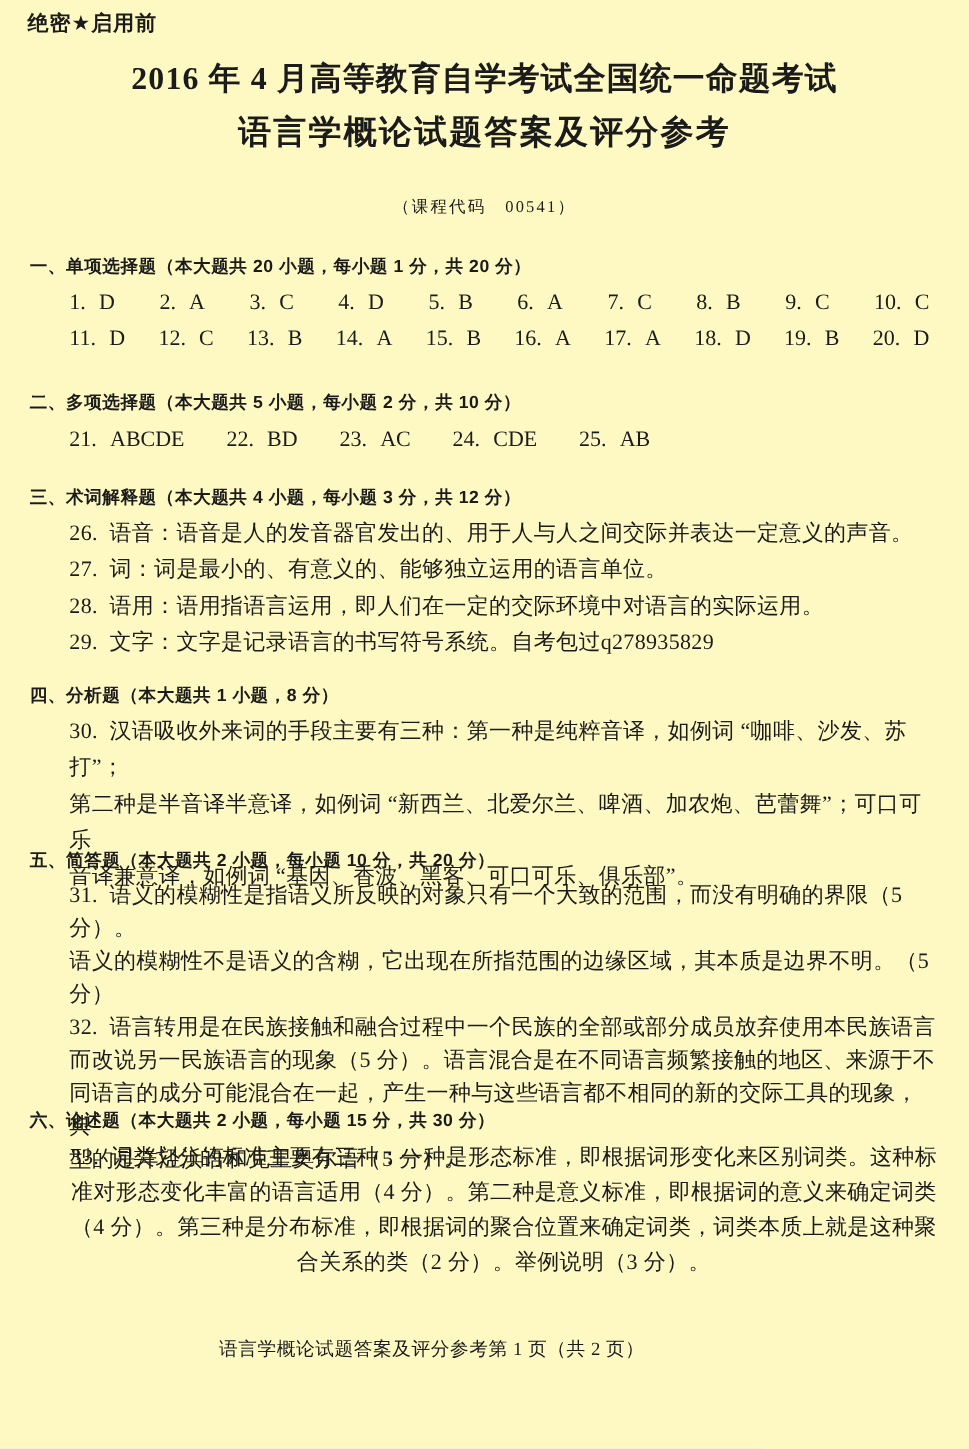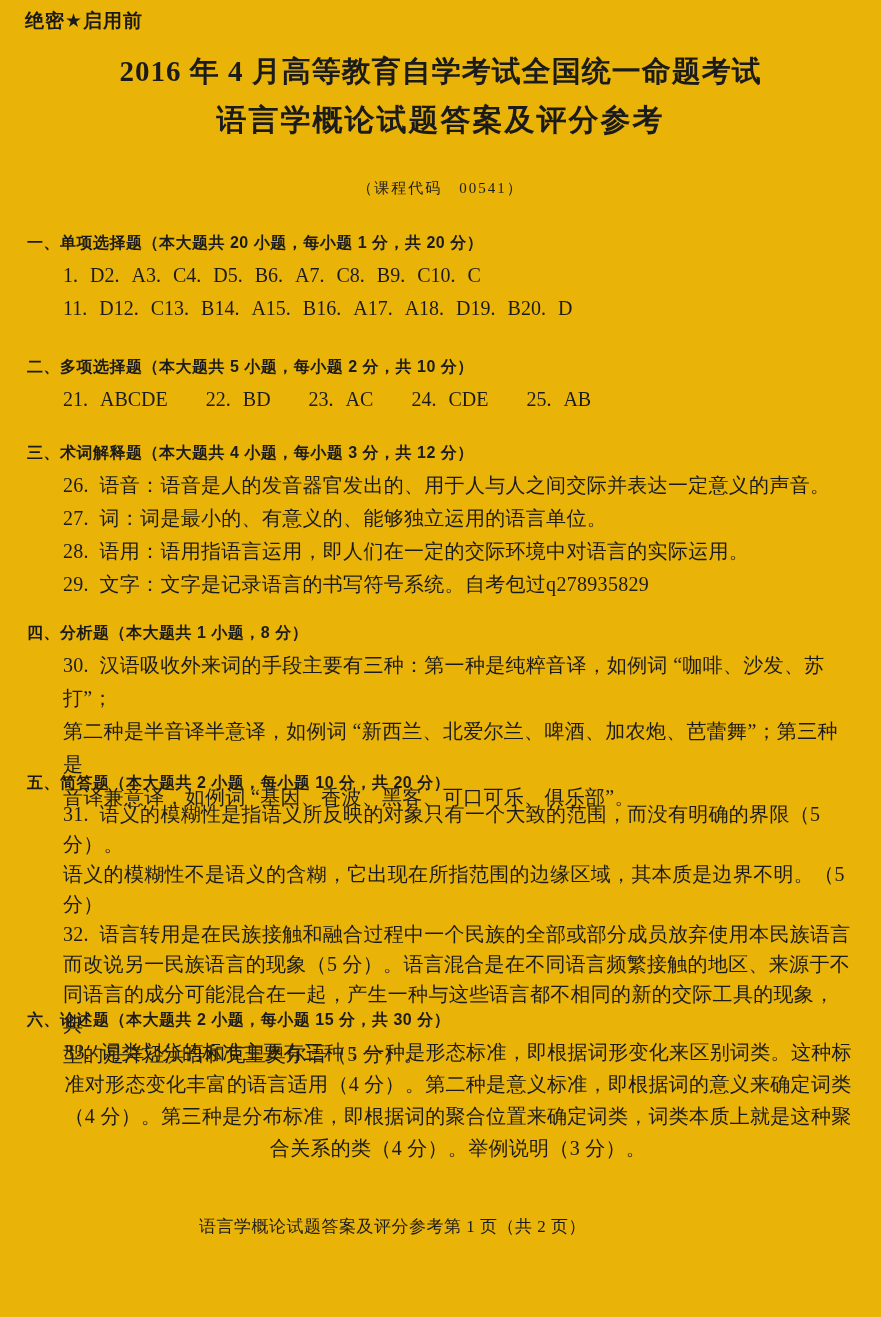--- a/index.html
+++ b/index.html
@@ -1,21 +1,21 @@
 <!DOCTYPE html>
 <html><head>
 <meta charset="utf-8">
 <style>
   html, body { margin: 0; padding: 0; background: #e9e9e9; }
   .page {
     position: relative;
     width: 881px;
     height: 1317px;
     margin: 0 auto;
-    background: #eab308;
+    background: #fef9c3;
     color: #1b1b1b;
     font-family: "Liberation Serif", "DejaVu Serif", serif;
     overflow: hidden;
   }
   .secret {
     position: absolute;
     top: 8px;
     left: 25px;
     font-family: "Liberation Sans", "DejaVu Sans", sans-serif;
     font-weight: 700;
@@ -80,21 +80,21 @@
     white-space: pre-wrap;
   }
   .sec5 .body-line { line-height: 30px; }
   .sec6 .body-line { line-height: 32px; text-align: center; }
   .ans-row {
     margin-left: 36px;
     font-size: 20px;
     line-height: 33px;
     display: flex;
   }
-  .ans-row.spread { width: 782px; }
+  .ans-row.spread { width: 782px; justify-content: space-between; }
   .ans-row.gapped { gap: 38px; }
   .ans-item { white-space: pre; }
   .ans-item .no { display: inline-block; margin-right: 12px; }
   .sec1 { top: 226px; }
   .sec2 { top: 350px; }
   .sec3 { top: 436px; }
   .sec4 { top: 616px; }
   .sec5 { top: 766px; }
   .sec6 { top: 1003px; }
   .footer {
@@ -187,37 +187,37 @@
     <h3>三、术词解释题（本大题共 4 小题，每小题 3 分，共 12 分）</h3>
     <div class="body-line">26.  语音：语音是人的发音器官发出的、用于人与人之间交际并表达一定意义的声音。</div>
     <div class="body-line">27.  词：词是最小的、有意义的、能够独立运用的语言单位。</div>
     <div class="body-line">28.  语用：语用指语言运用，即人们在一定的交际环境中对语言的实际运用。</div>
     <div class="body-line">29.  文字：文字是记录语言的书写符号系统。自考包过q278935829</div>
   </section>
 
   <section class="sec sec4">
     <h3>四、分析题（本大题共 1 小题，8 分）</h3>
     <div class="body-line">30.  汉语吸收外来词的手段主要有三种：第一种是纯粹音译，如例词 “咖啡、沙发、苏打”；</div>
-    <div class="body-line">第二种是半音译半意译，如例词 “新西兰、北爱尔兰、啤酒、加农炮、芭蕾舞”；第三种是</div>
+    <div class="body-line">第二种是半音译半意译，如例词 “新西兰、北爱尔兰、啤酒、加农炮、芭蕾舞”；可口可乐</div>
     <div class="body-line">音译兼意译，如例词 “基因、香波、黑客、可口可乐、俱乐部”。</div>
   </section>
 
   <section class="sec sec5">
     <h3>五、简答题（本大题共 2 小题，每小题 10 分，共 20 分）</h3>
     <div class="body-line">31.  语义的模糊性是指语义所反映的对象只有一个大致的范围，而没有明确的界限（5 分）。</div>
     <div class="body-line">语义的模糊性不是语义的含糊，它出现在所指范围的边缘区域，其本质是边界不明。（5 分）</div>
     <div class="body-line">32.  语言转用是在民族接触和融合过程中一个民族的全部或部分成员放弃使用本民族语言</div>
     <div class="body-line">而改说另一民族语言的现象（5 分）。语言混合是在不同语言频繁接触的地区、来源于不</div>
     <div class="body-line">同语言的成分可能混合在一起，产生一种与这些语言都不相同的新的交际工具的现象，典</div>
     <div class="body-line">型的是洋泾浜语和克里奥尔语（5 分）。</div>
   </section>
 
   <section class="sec sec6">
     <h3>六、论述题（本大题共 2 小题，每小题 15 分，共 30 分）</h3>
     <div class="body-line">33.  词类划分的标准主要有三种：一种是形态标准，即根据词形变化来区别词类。这种标</div>
     <div class="body-line">准对形态变化丰富的语言适用（4 分）。第二种是意义标准，即根据词的意义来确定词类</div>
     <div class="body-line">（4 分）。第三种是分布标准，即根据词的聚合位置来确定词类，词类本质上就是这种聚</div>
-    <div class="body-line">合关系的类（4 分）。举例说明（3 分）。</div>
+    <div class="body-line">合关系的类（2 分）。举例说明（3 分）。</div>
   </section>
 
   <div class="footer">语言学概论试题答案及评分参考第 1 页（共 2 页）</div>
 
 </div>
 
 </body></html>

